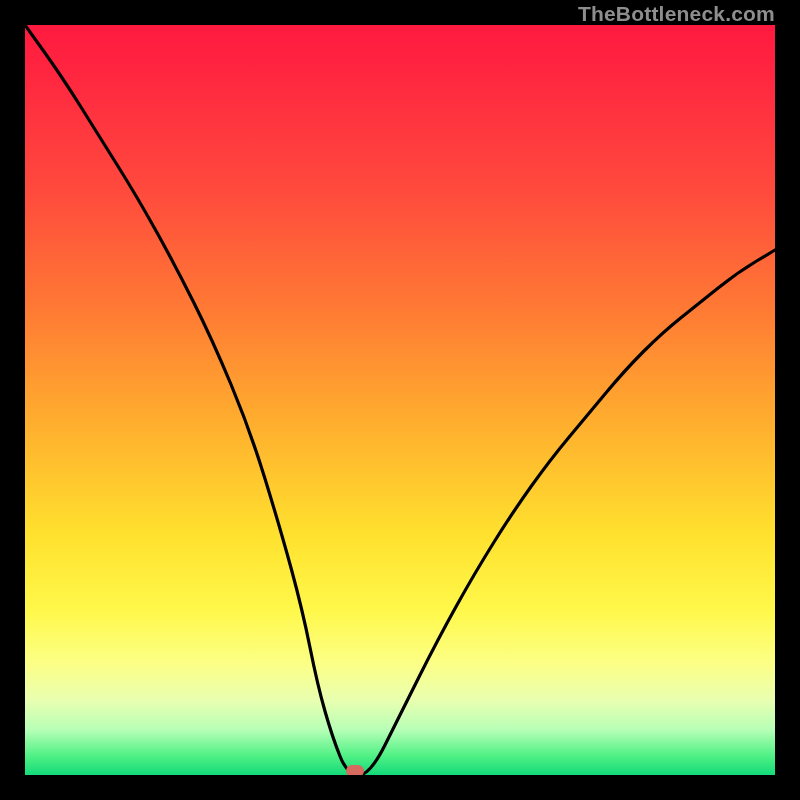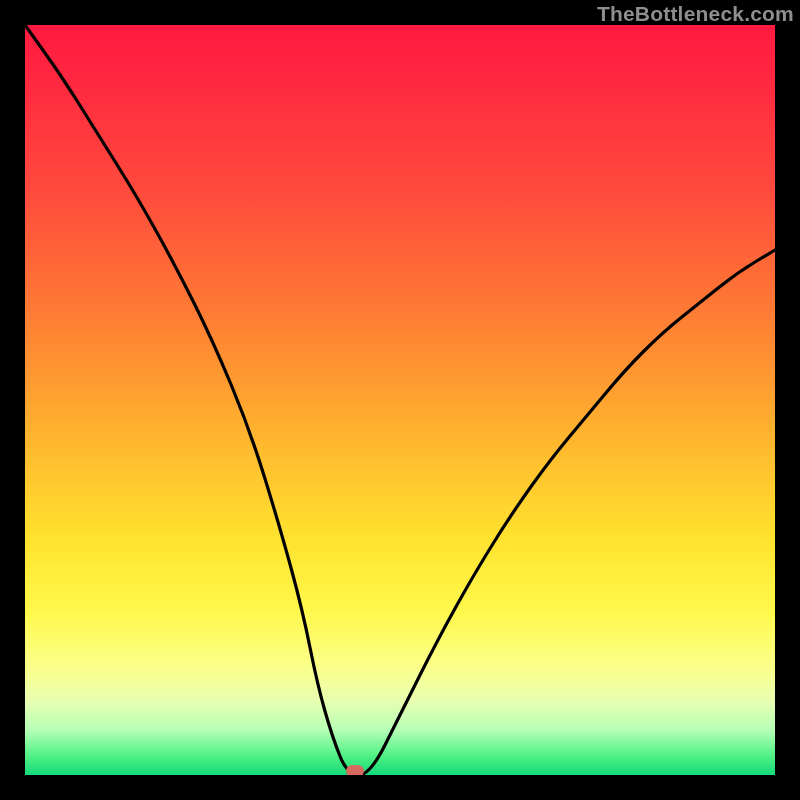--- a/index.html
+++ b/index.html
@@ -12,21 +12,21 @@
   }
   .frame {
     position: relative;
     width: 800px;
     height: 800px;
     background: #000;
   }
   .watermark {
     position: absolute;
     top: 2px;
-    right: 6px;
+    right: 25px;
     color: #8e8e8e;
     font-size: 21px;
     font-weight: 600;
     letter-spacing: 0.2px;
     z-index: 10;
   }
   .plot-area {
     position: absolute;
     left: 25px;
     top: 25px;

